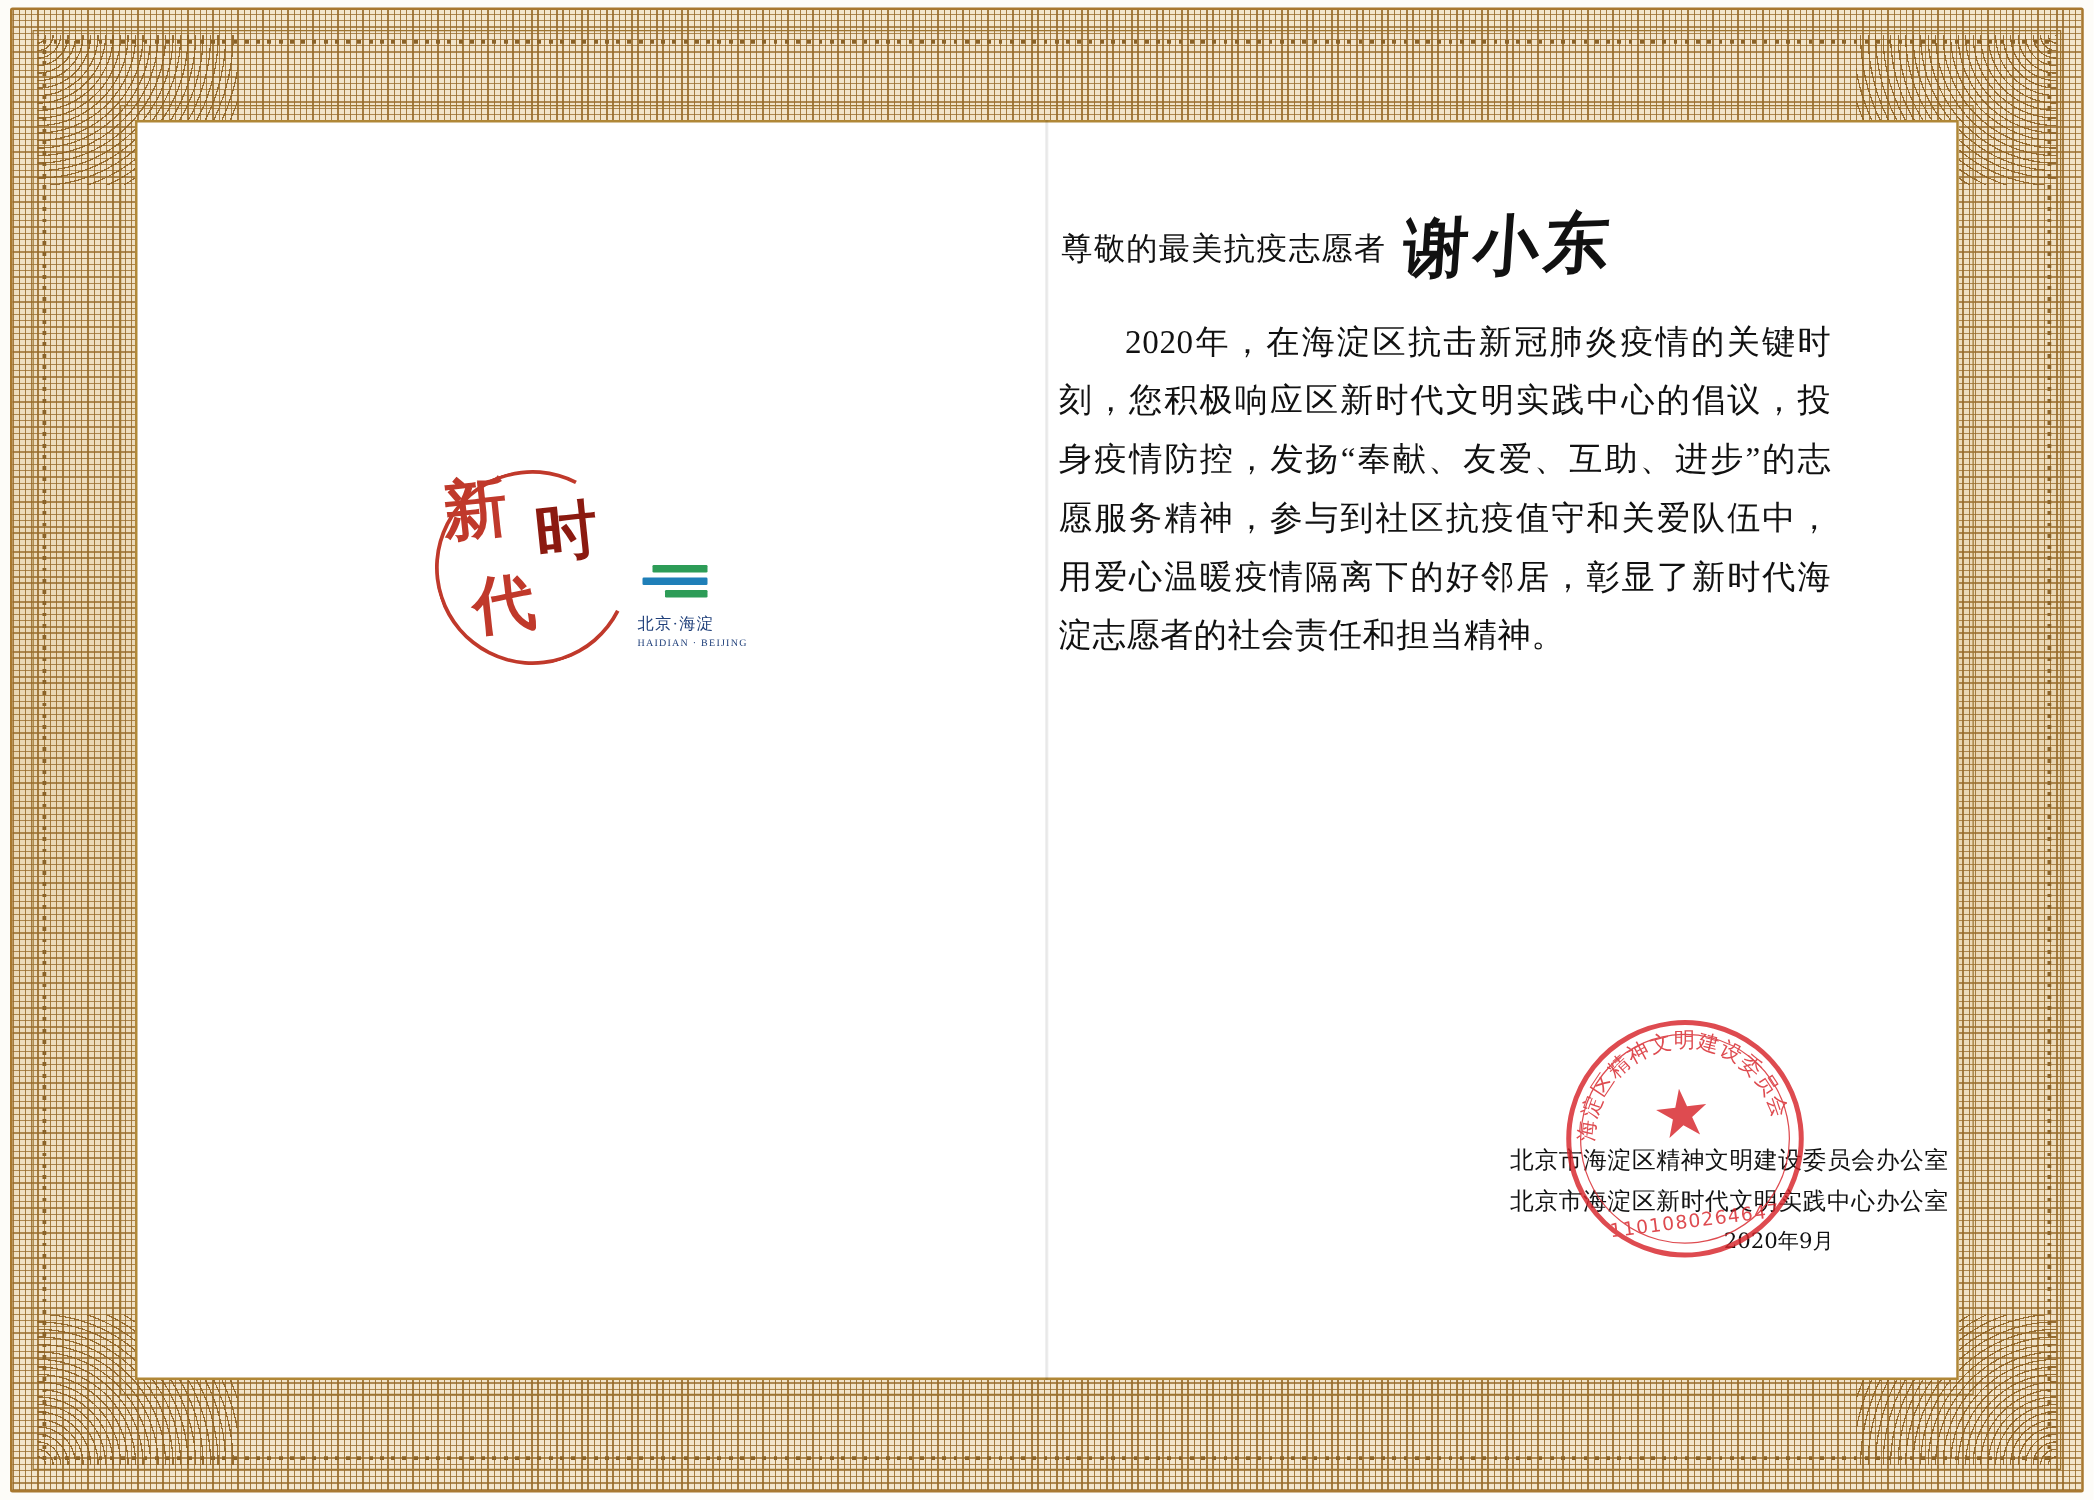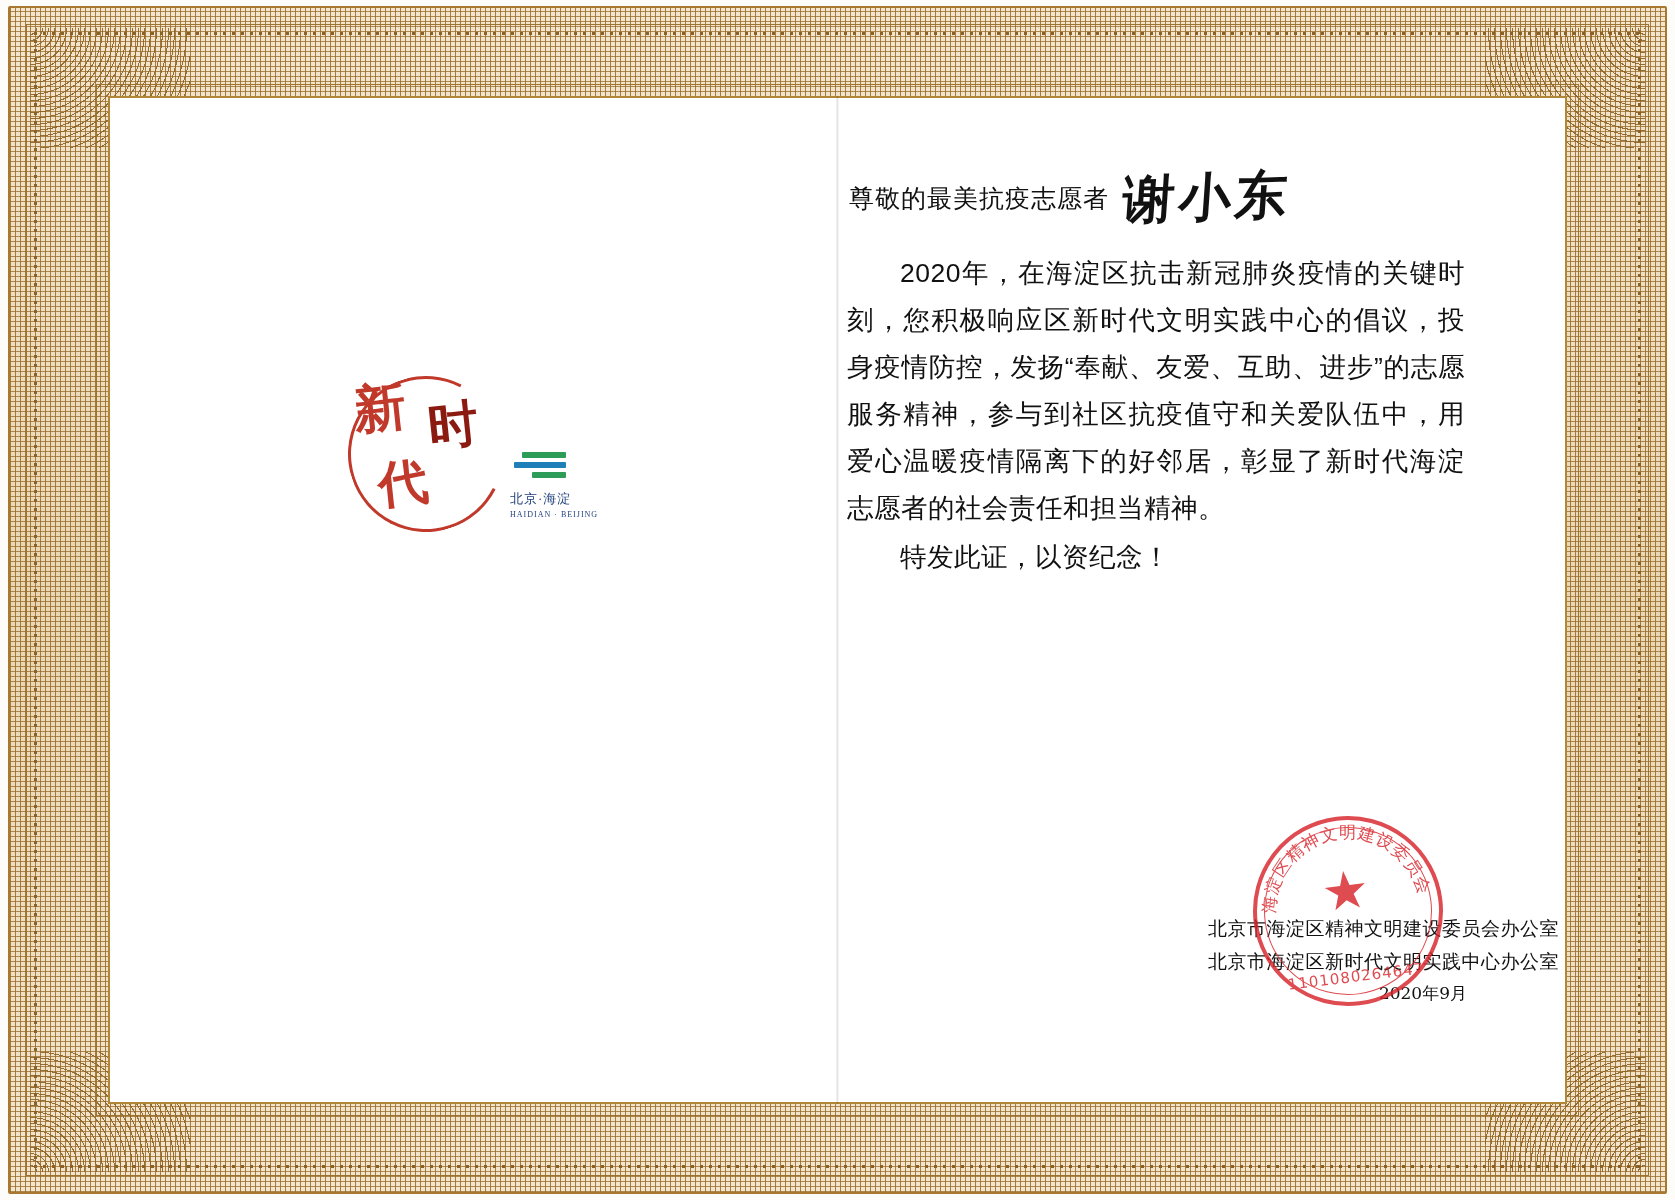--- a/index.html
+++ b/index.html
@@ -232,21 +232,21 @@
     line-height: .9;
   }
   .body-text {
     position: absolute;
     left: 10px;
     top: 152px;
     width: 618px;
     font-size: 26.5px;
     line-height: 47px;
     color: #111;
-    font-family: Liberation Sans, sans-serif;
+    font-family: Liberation Serif, serif;
     letter-spacing: .5px;
     text-align: justify;
   }
   .body-text p {
     margin: 0 0 2px 0;
     text-indent: 2em;
   }
 
   
   .signature-block {
@@ -369,21 +369,20 @@
 
     <div class="right-page">
 
       <div class="salutation">
         <div class="salutation-label">尊敬的最美抗疫志愿者</div>
         <div class="recipient-name">谢小东</div>
       </div>
 
       <div class="body-text">
         <p>2020年，在海淀区抗击新冠肺炎疫情的关键时刻，您积极响应区新时代文明实践中心的倡议，投身疫情防控，发扬“奉献、友爱、互助、进步”的志愿服务精神，参与到社区抗疫值守和关爱队伍中，用爱心温暖疫情隔离下的好邻居，彰显了新时代海淀志愿者的社会责任和担当精神。</p>
-        <p>特发此证，以资纪念！</p>
       </div>
 
       <div class="signature-block">
         <div class="sig-line">北京市海淀区精神文明建设委员会办公室</div>
         <div class="sig-line">北京市海淀区新时代文明实践中心办公室</div>
         <div class="sig-date">2020年9月</div>
       </div>
 
       <div class="seal">
         <div class="seal-inner"></div>

